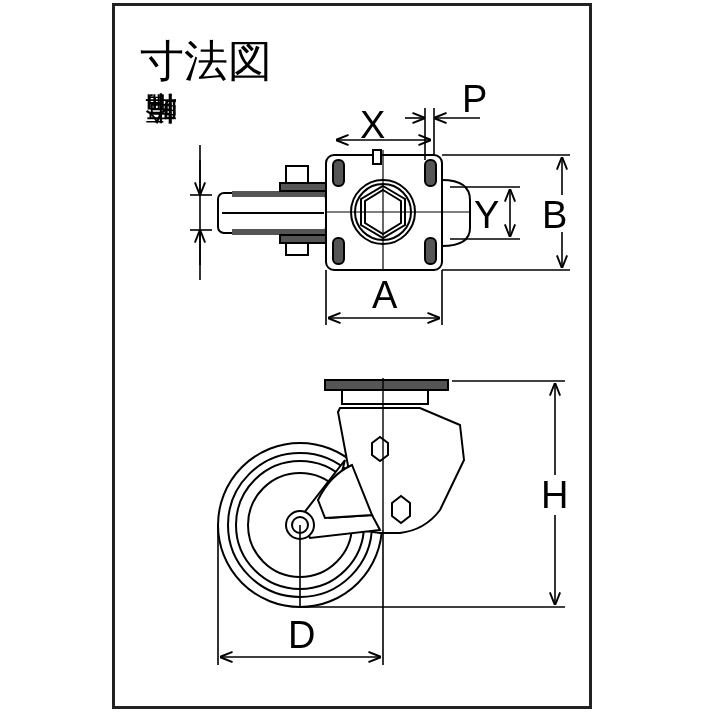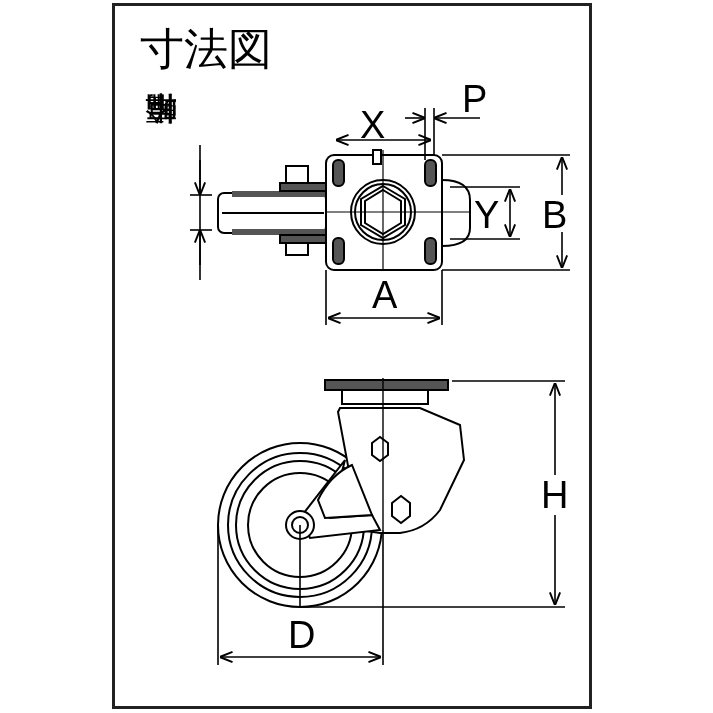--- a/index.html
+++ b/index.html
@@ -1,18 +1,18 @@
 <!DOCTYPE html>
 <html><head>
 <meta charset="utf-8">
 <style>
   html,body{margin:0;padding:0;background:#fff;}
   body{width:713px;height:713px;position:relative;overflow:hidden;font-family:"DejaVu Sans",sans-serif;}
   .frame{position:absolute;left:112px;top:3px;width:480px;height:706px;border:3px solid #222;box-sizing:border-box;background:#fff;}
-  .title{position:absolute;left:140px;top:24px;font-size:44px;line-height:50px;color:#000;letter-spacing:0px;font-family:"DejaVu Sans",sans-serif;}
+  .title{position:absolute;left:140px;top:36px;font-size:44px;line-height:50px;color:#000;letter-spacing:0px;font-family:"DejaVu Sans",sans-serif;}
   svg{position:absolute;left:0;top:0;}
   .lbl{font-family:"Liberation Sans",sans-serif;font-size:38px;fill:#000;}
 </style>
 </head>
 <body>
 
 <div class="frame"></div>
 <div class="title">寸法図</div>
 
 <svg width="713" height="713" viewBox="0 0 713 713">

